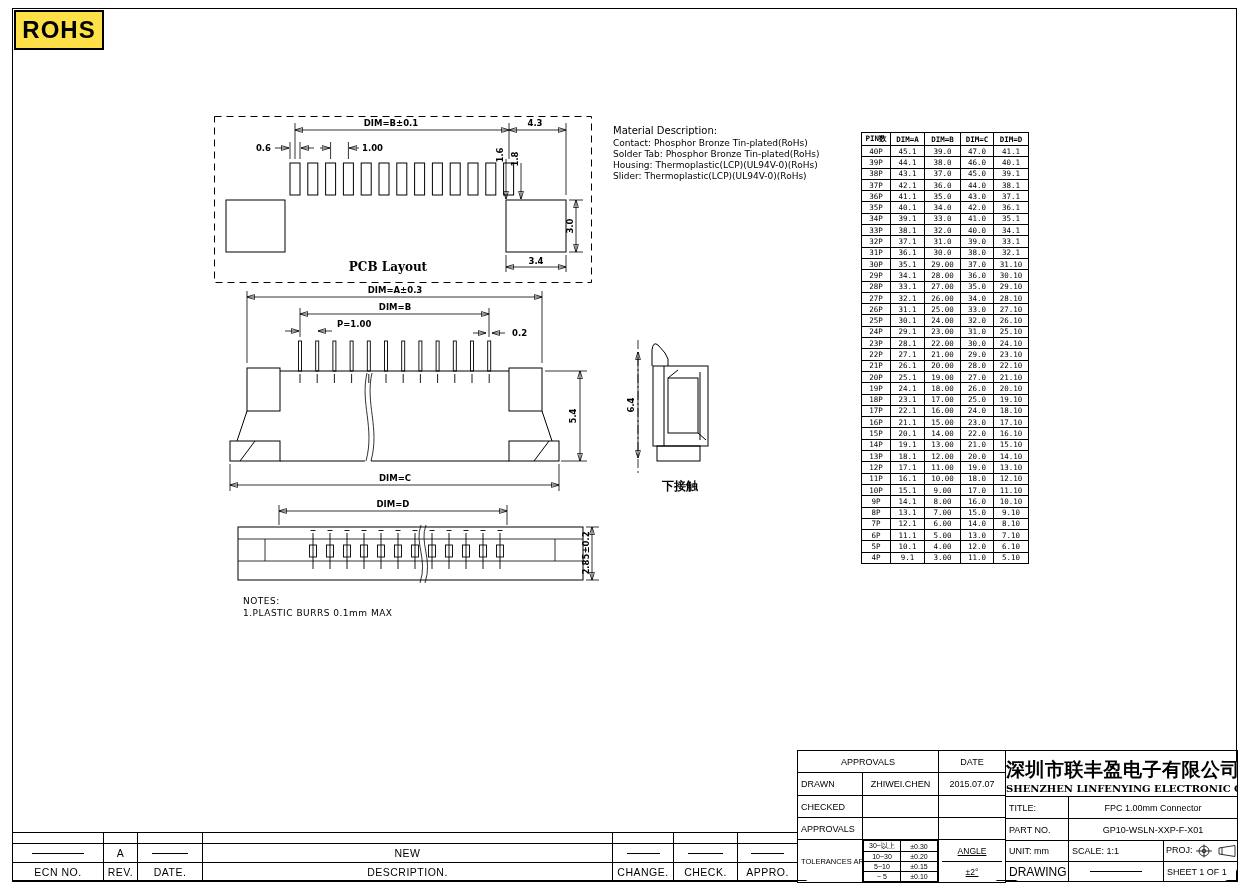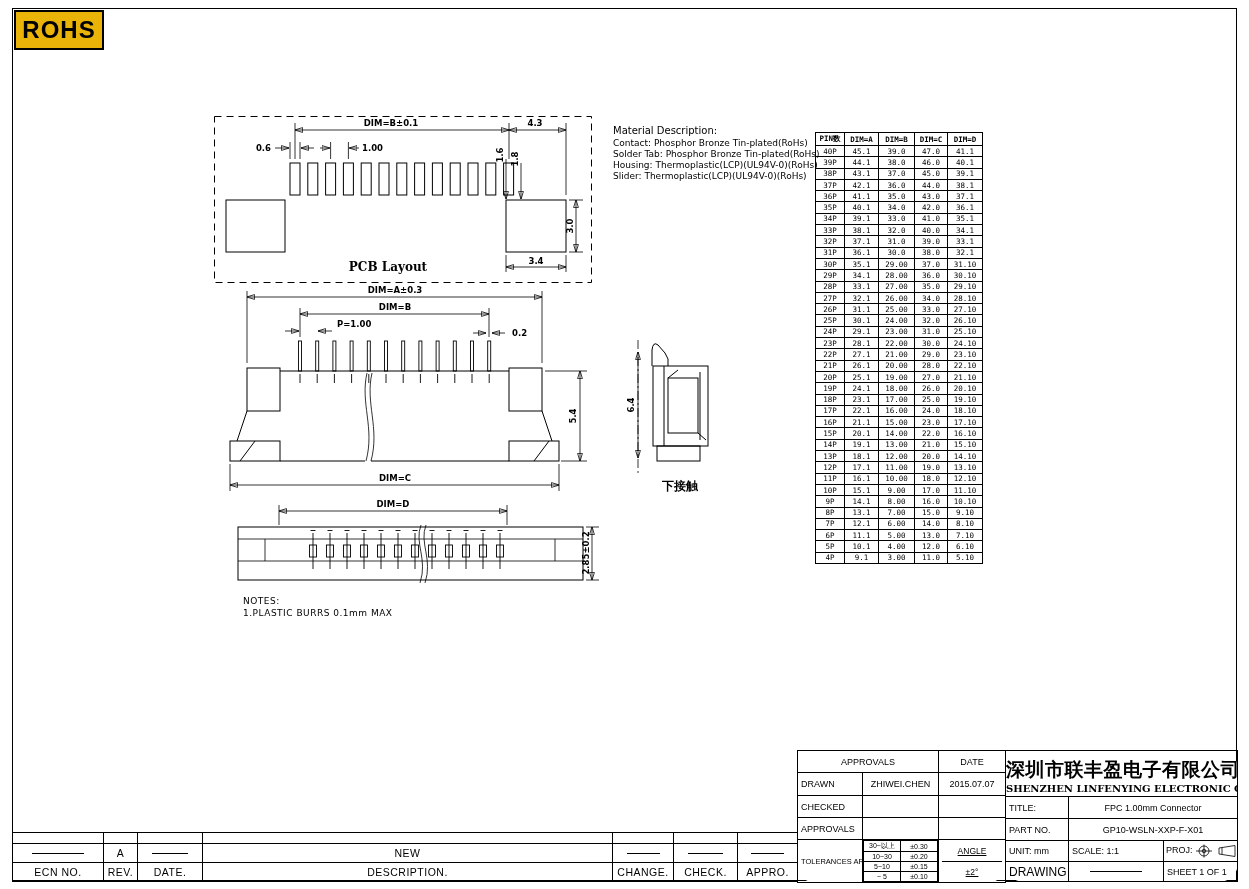--- a/index.html
+++ b/index.html
@@ -1,34 +1,34 @@
 <!DOCTYPE html>
 <html><head>
 <meta charset="utf-8">
 <style>
   html,body{margin:0;padding:0;background:#fff;}
   #page{position:relative;width:1249px;height:889px;background:#fff;overflow:hidden;
         font-family:"Liberation Sans",sans-serif;color:#000;}
   .abs{position:absolute;}
   .sheet-border{left:12px;top:8px;width:1223px;height:871px;border:1px solid #000;}
-  .rohs{left:14px;top:10px;width:86px;height:36px;border:2px solid #000;background:#eab308;
+  .rohs{left:14px;top:10px;width:86px;height:36px;border:2px solid #000;background:#fde047;
         display:flex;align-items:center;justify-content:center;
         font:bold 24px "Liberation Sans",sans-serif;letter-spacing:1px;}
   svg{position:absolute;overflow:visible;}
   svg line,svg path,svg rect,svg circle{stroke:#000;fill:none;}
   .dt{font:bold 8.5px "DejaVu Sans",sans-serif;fill:#000;stroke:none;}
   .cap{font:bold 12px "DejaVu Serif",serif;fill:#000;stroke:none;}
   .thin{stroke-width:0.8;}
   
   .mat{left:613px;top:125px;width:215px;font:9px "DejaVu Sans",sans-serif;line-height:11px;}
   .mat .mt{font-size:10px;margin-bottom:2px;}
   
   .notes{left:243px;top:595px;font:9px "DejaVu Sans",sans-serif;line-height:12px;letter-spacing:0.5px;}
   
-  .pintable{left:815px;top:132px;border-collapse:collapse;table-layout:fixed;border-radius:19px;}
+  .pintable{left:861px;top:132px;border-collapse:collapse;table-layout:fixed;border-radius:19px;}
   .pintable th,.pintable td{border:1px solid #000;font:7.5px "DejaVu Sans Mono",monospace;
         text-align:center;padding:0;height:10.3px;overflow:hidden;white-space:nowrap;}
   .pintable th{height:12px;font-weight:bold;}
   
   .tbl{border-collapse:collapse;table-layout:fixed;position:absolute;background:#fff;border-radius:19px;}
   .tbl td{border:1px solid #000;font:9px "Liberation Sans",sans-serif;padding:0 3px;
           white-space:nowrap;overflow:hidden;}
   .tb-left{left:797px;top:750px;width:208px;}
   .tb-right{left:1005px;top:750px;width:232px;}
   .c{text-align:center;}

